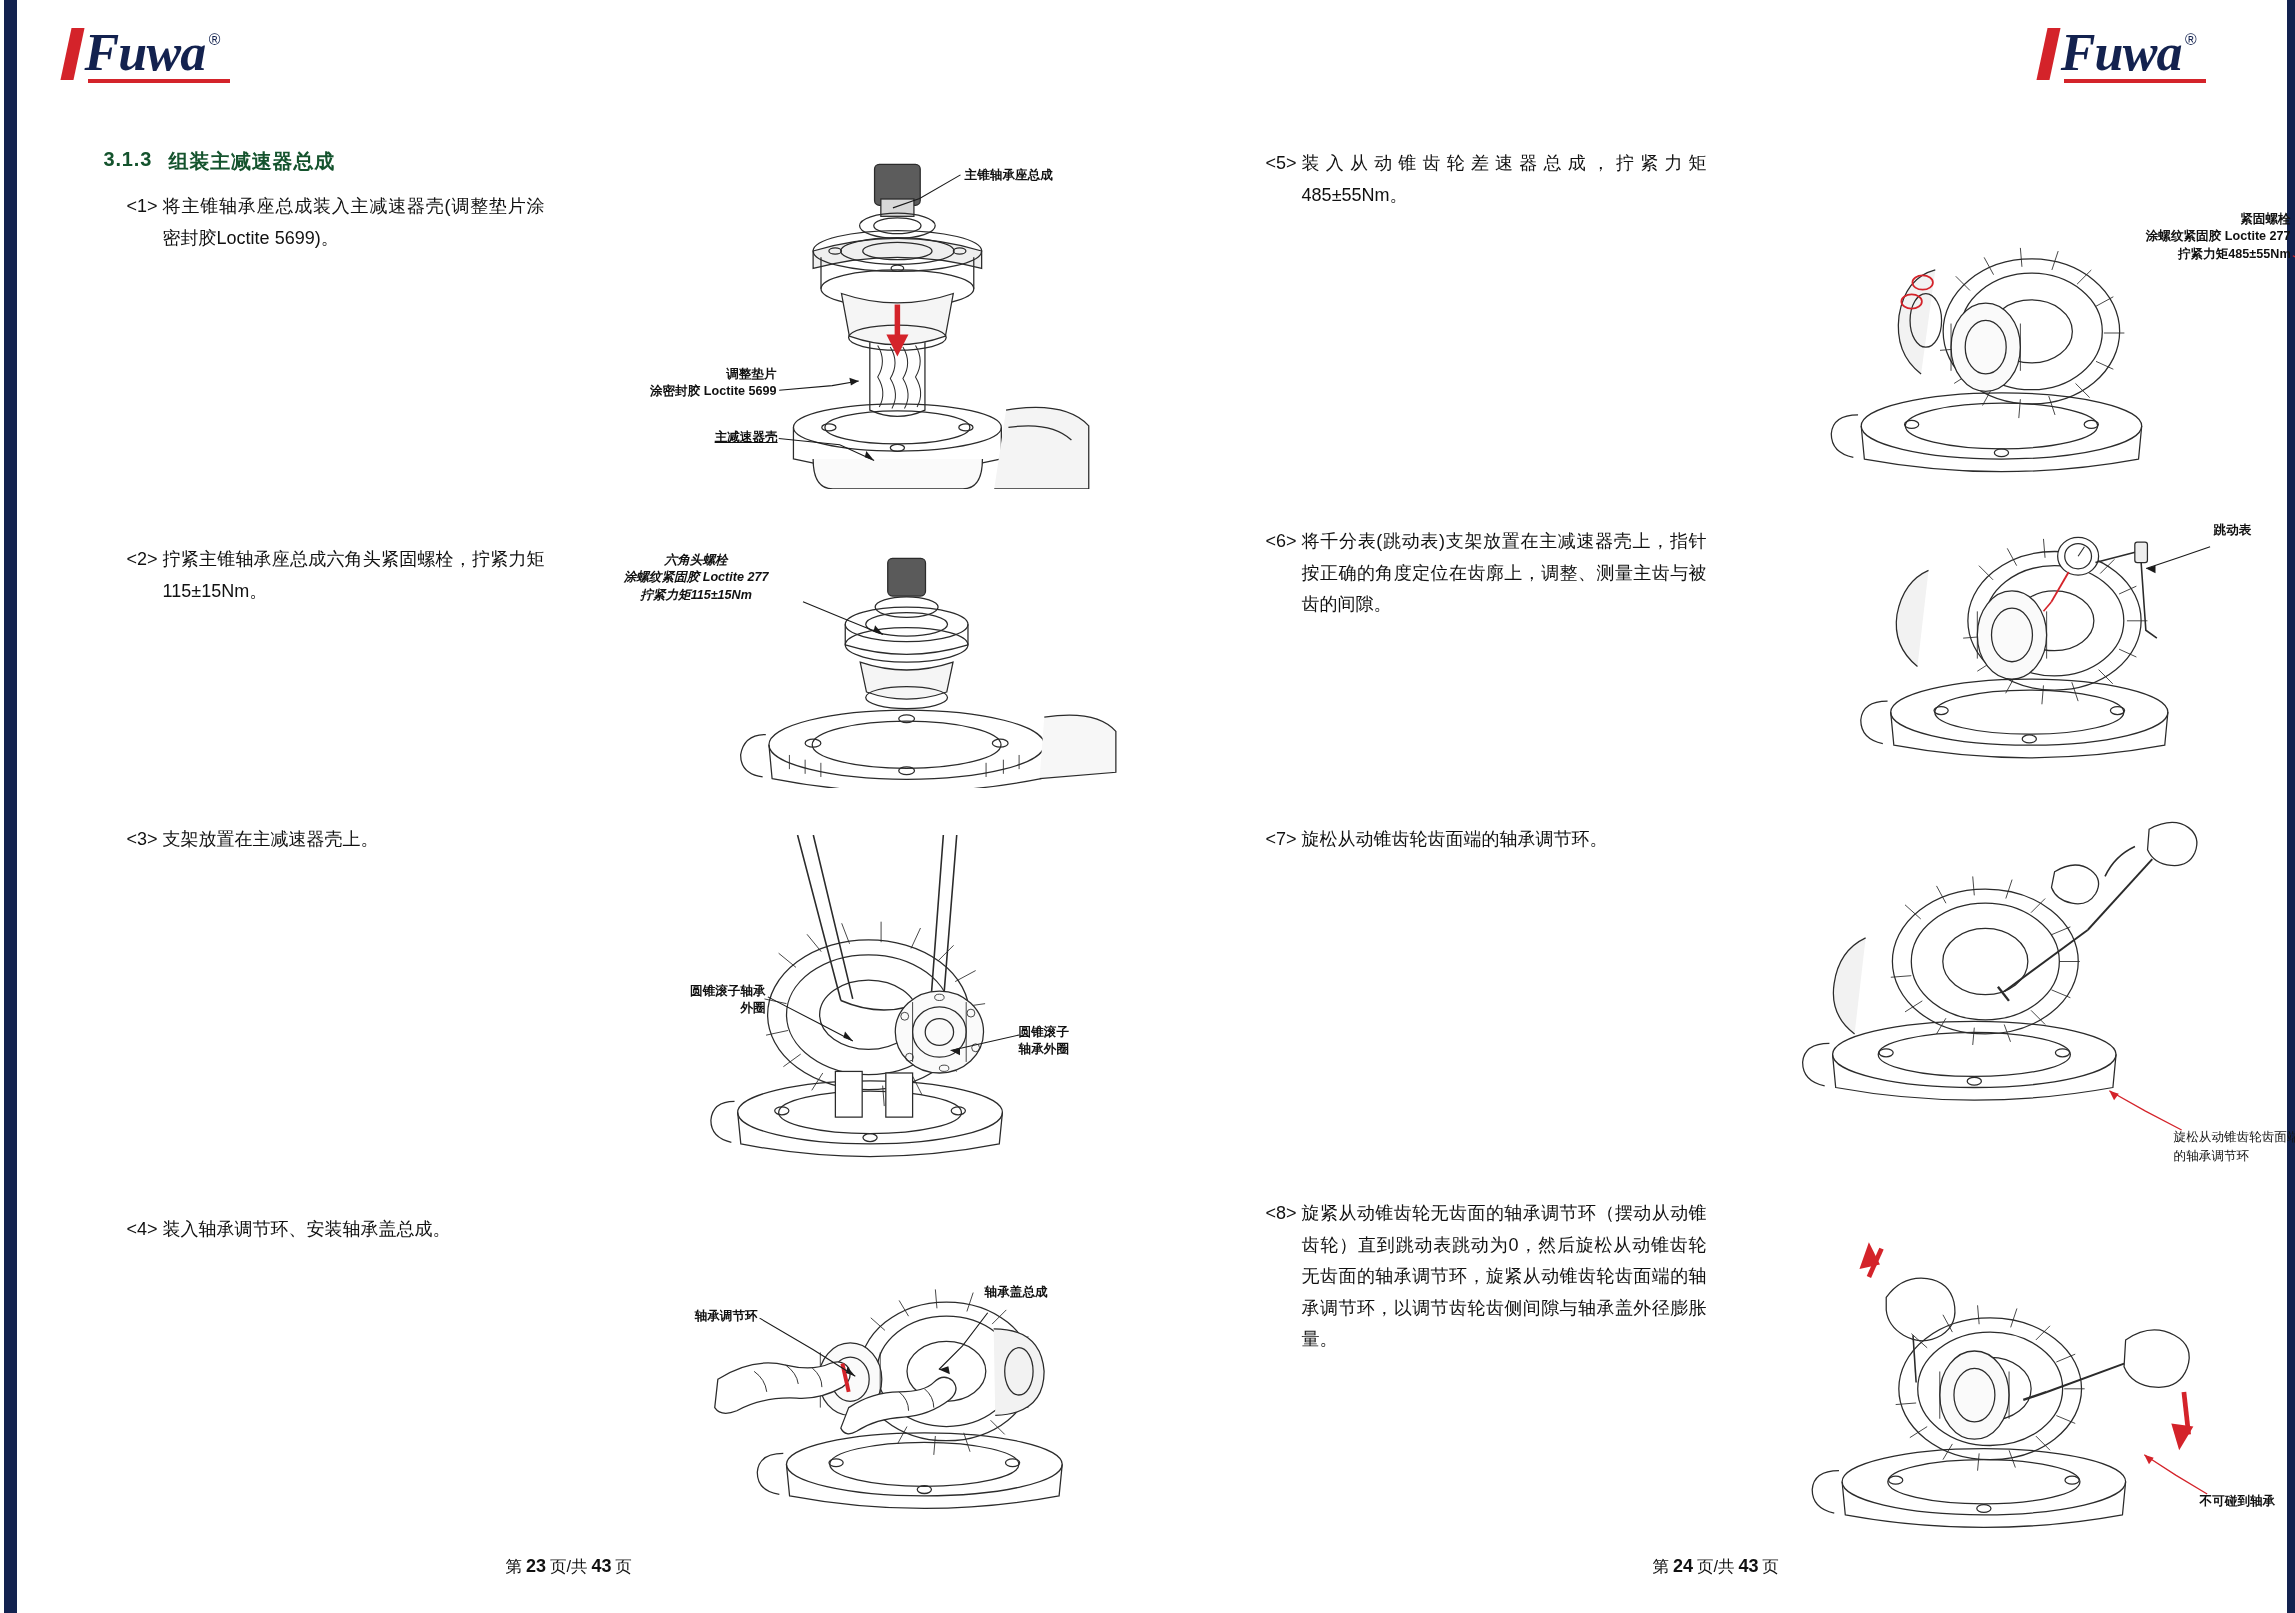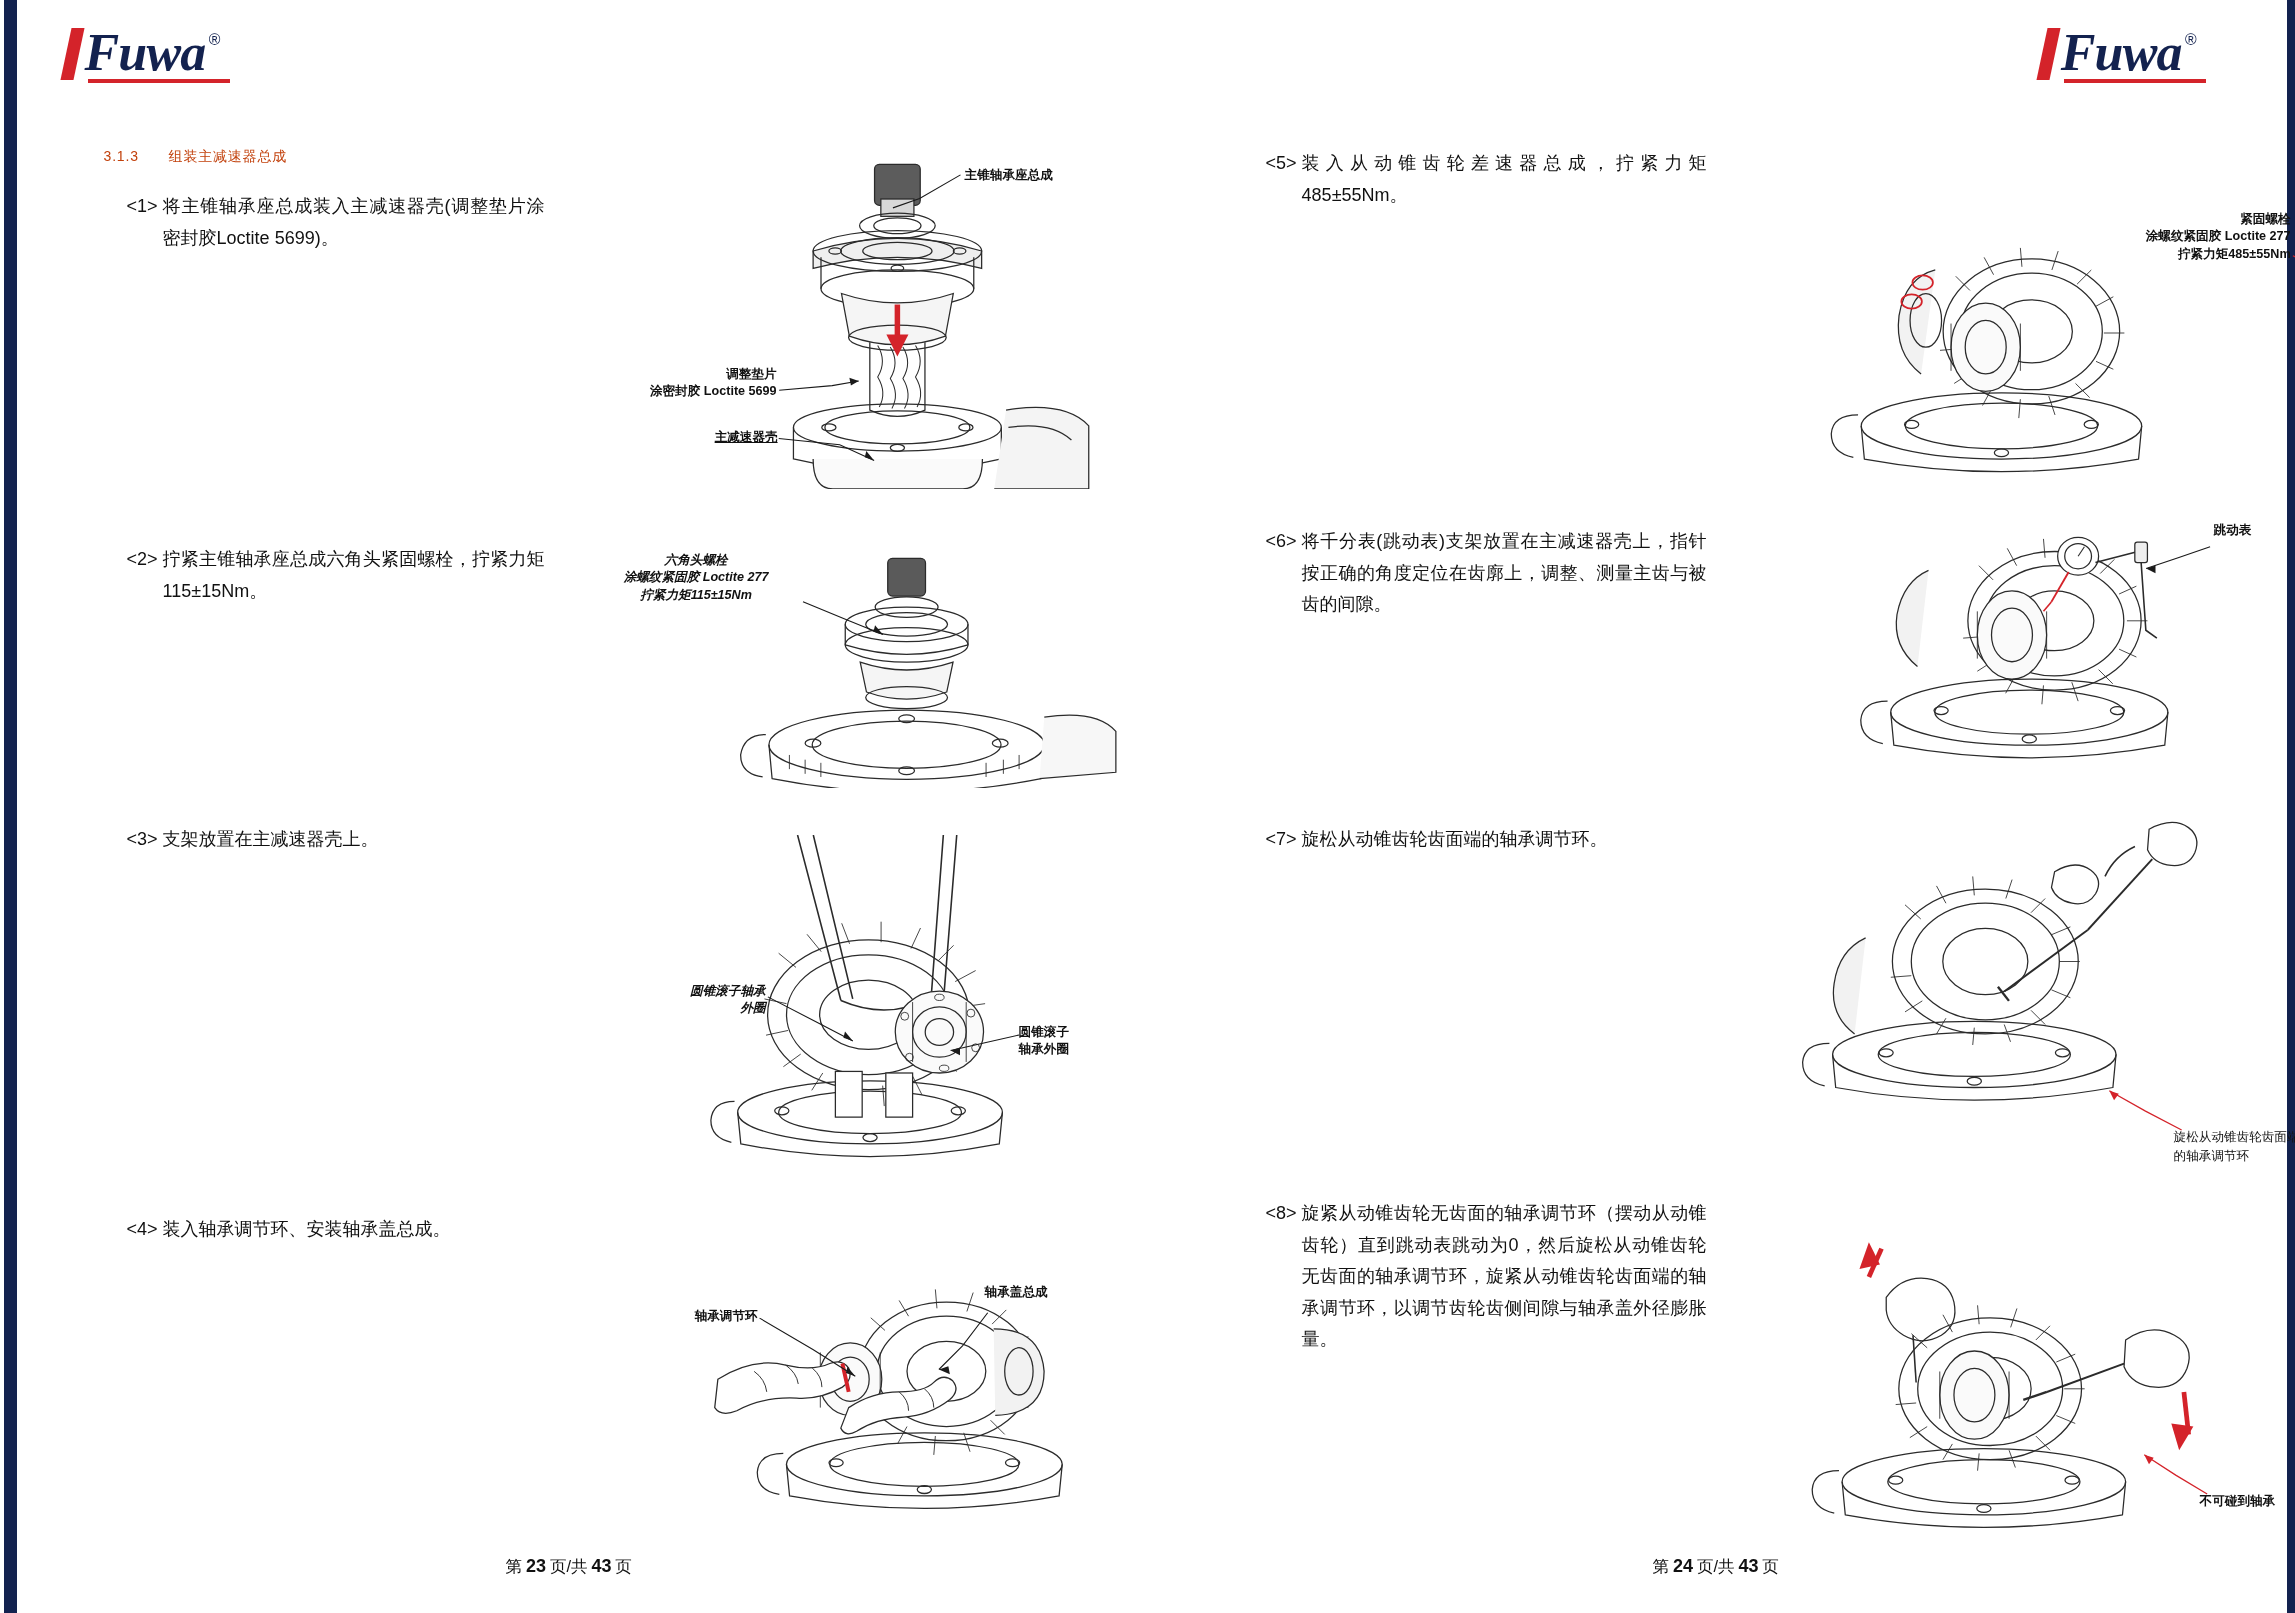--- a/index.html
+++ b/index.html
@@ -54,21 +54,21 @@
   .logo .reg{
     font-size:15.8px;color:#13224f;margin-left:3.2px;margin-top:3.2px;
     font-family:"Liberation Sans",sans-serif;font-style:normal;font-weight:normal;
   }
   .logo .uline{
     position:absolute;left:22px;bottom:-3.2px;width:142px;height:3.9px;background:#d4232a;
   }
 
   .section-title{
     position:absolute;
-    font-size:14px;font-weight:normal;color:#c2410c;
+    font-size:20px;font-weight:bold;color:#14532d;
     letter-spacing:0.8px;
     white-space:nowrap;
   }
 
   .step{
     position:absolute;
     font-size:18px;
     line-height:31.5px;
     color:#111;
   }
@@ -275,21 +275,21 @@
             <ellipse cx="212" cy="352" rx="116" ry="27"></ellipse>
             <rect x="168" y="300" width="34" height="58" fill="#fff"></rect>
             <rect x="232" y="302" width="34" height="56" fill="#fff"></rect>
             <ellipse cx="100" cy="350" rx="9" ry="5"></ellipse>
             <ellipse cx="324" cy="350" rx="9" ry="5"></ellipse>
             <ellipse cx="212" cy="384" rx="9" ry="5"></ellipse>
             <path d="M40 338 Q12 338 10 362 Q10 384 36 390"></path>
           </g>
         </svg>
       </div>
-      <div class="callout b r" style="left:591px;top:983px;width:158px;font-style:italic;">圆锥滚子轴承
+      <div class="callout b r" style="left:591px;top:983px;width:158px;">圆锥滚子轴承
 外圈</div>
       <svg class="lead" style="left:749px;top:989px;" width="95" height="63" viewBox="0 0 120 80">
           <path d="M2 10 L60 40 L110 66" stroke="#1a1a1a" stroke-width="1.4" fill="none"></path>
           <path d="M110 66 L98 62 L100 54 Z" fill="#1a1a1a"></path>
         </svg>
 
       <div class="callout b" style="left:1002px;top:1024px;width:158px;">圆锥滚子
 轴承外圈</div>
       <svg class="lead" style="left:930px;top:1024px;" width="79" height="39" viewBox="0 0 100 50">
           <path d="M92 14 L48 24 L4 34" stroke="#1a1a1a" stroke-width="1.4" fill="none"></path>

